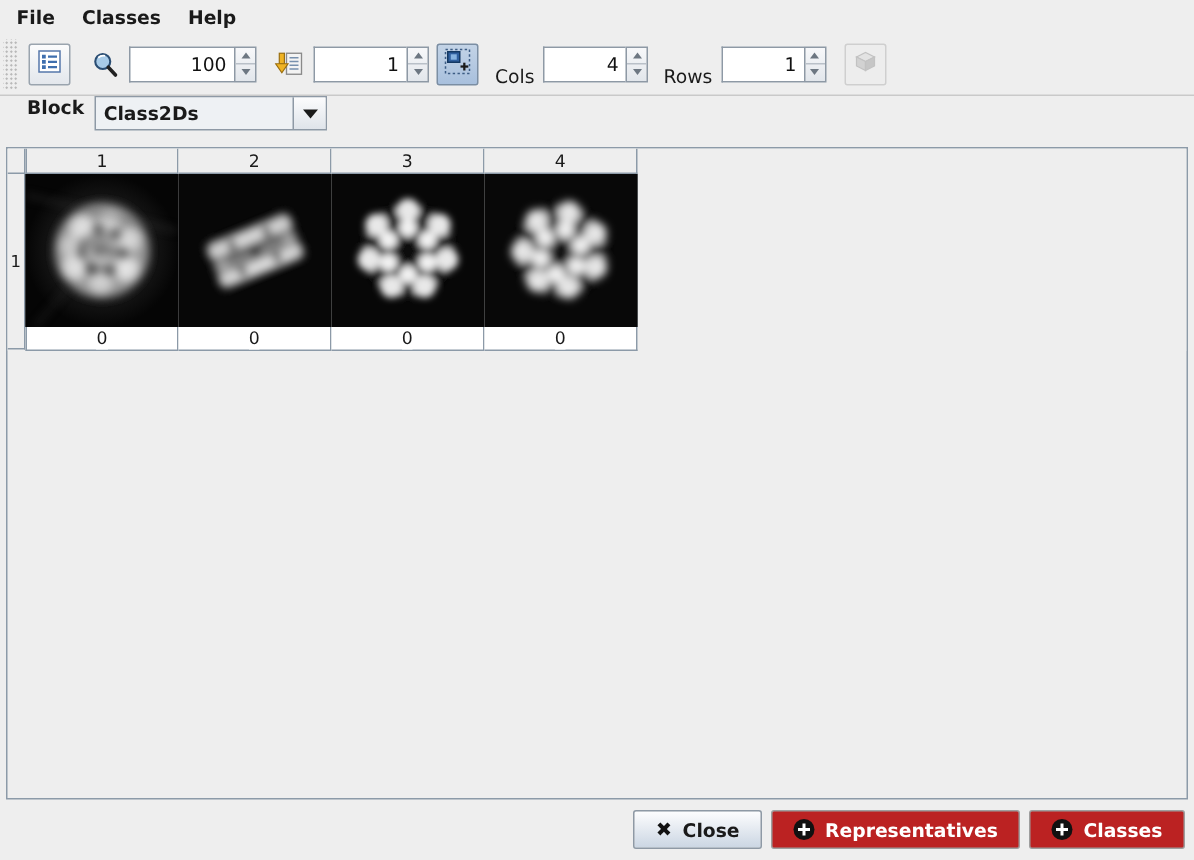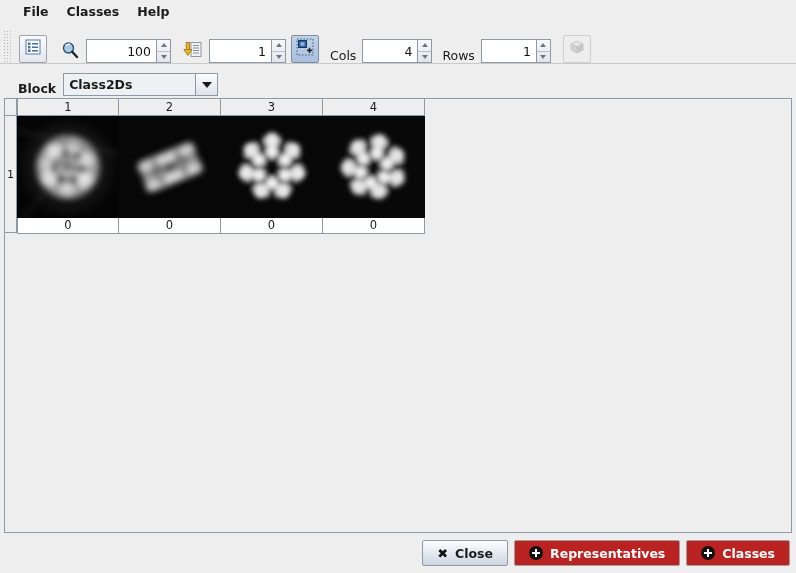--- a/index.html
+++ b/index.html
@@ -16,38 +16,38 @@
     background: #eeeeee;
     display: flex;
     flex-direction: column;
   }
 
   
   .menubar {
     height: 22px;
     display: flex;
     align-items: center;
-    padding-left: 14px;
+    padding-left: 2px;
     background: #eeeeee;
     flex: 0 0 auto;
   }
   .menu-item {
     font-size: 12.5px;
     font-weight: bold;
     color: #1a1a1a;
     padding: 2px 9px;
     cursor: default;
     white-space: nowrap;
   }
 
   
   .toolbar {
     height: 42px;
     display: flex;
-    align-items: flex-end;
+    align-items: center;
     background: #eeeeee;
     border-bottom: 1px solid #c9c9c9;
     flex: 0 0 auto;
     padding-left: 2px;
   }
   .grip {
     width: 10px; height: 34px;
     margin-right: 4px;
     background-image:
       radial-gradient(#b4b4b4 38%, transparent 40%);
@@ -136,21 +136,21 @@
     width: 0; height: 0;
     border-left: 3px solid transparent;
     border-right: 3px solid transparent;
     border-top: 4px solid #6d7782;
   }
 
   
   .blockbar {
     height: 32px;
     display: flex;
-    align-items: flex-end;
+    align-items: flex-start;
     padding-left: 18px;
     background: #eeeeee;
     flex: 0 0 auto;
   }
   .block-label {
     font-size: 12.5px;
     font-weight: bold;
     color: #1a1a1a;
     margin-right: 7px;
   }

